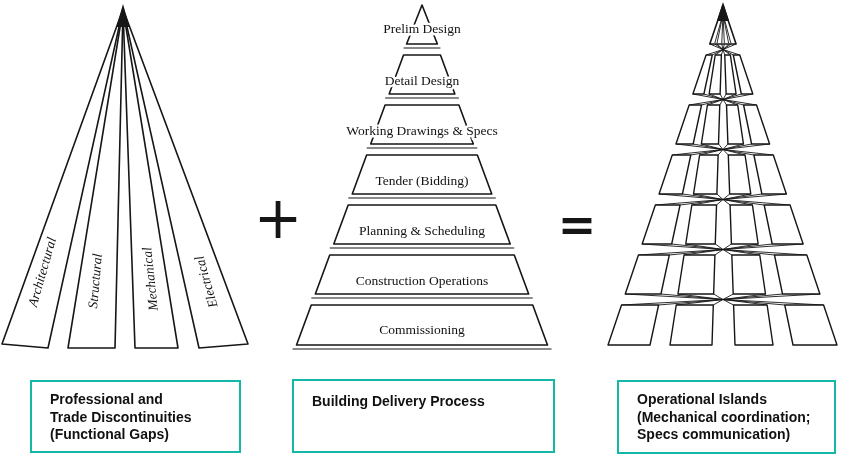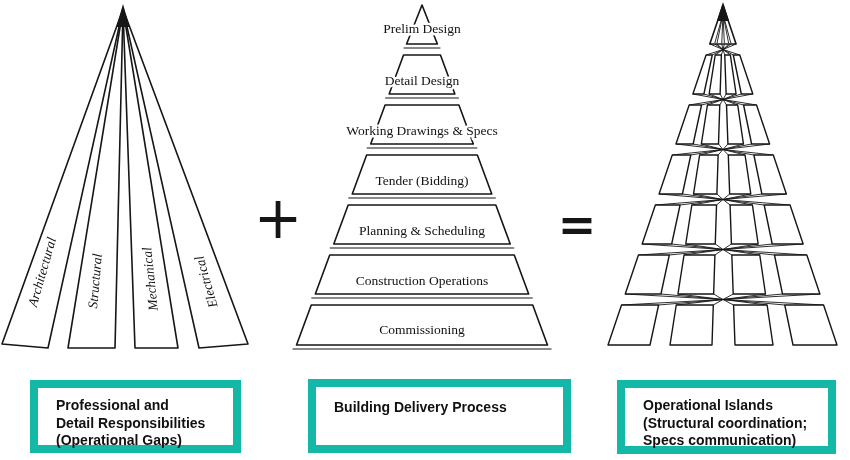--- a/index.html
+++ b/index.html
@@ -17,26 +17,26 @@
   
   .level-label{font:13.5px "Liberation Serif",serif;text-anchor:middle;fill:#111;
                paint-order:stroke;stroke:#ffffff;stroke-width:5px;stroke-linejoin:round;}
   .blade-label{font:italic 13.5px "Liberation Serif",serif;text-anchor:middle;fill:#111;
                dominant-baseline:central;paint-order:stroke;stroke:#ffffff;stroke-width:4px;
                stroke-linejoin:round;}
   .op-sign{font:58px "DejaVu Sans",sans-serif;text-anchor:middle;fill:#161616;}
   .op-sign.eq{font:bold 46px "DejaVu Sans",sans-serif;}
 
   
-  .caption-box{position:absolute;border:8px solid #14b8a6;background:#fff;box-sizing:border-box;
+  .caption-box{position:absolute;border:2px solid #14b8a6;background:#fff;box-sizing:border-box;
                color:#111;font-weight:bold;font-size:14px;line-height:17.5px;
                padding:9px 6px 6px 18px;}
   .caption-box span{display:block;white-space:nowrap;}
   #cap-left{left:30px;top:380px;width:211px;height:73px;}
-  #cap-mid{left:308px;top:379px;width:263px;height:74px;padding-top:12px;}
+  #cap-mid{left:292px;top:379px;width:263px;height:74px;padding-top:12px;}
   #cap-right{left:617px;top:380px;width:219px;height:74px;}
 </style>
 </head>
 <body>
 
 <div class="stage">
   <svg width="850" height="460" viewBox="0 0 850 460">
 
     <g>
       <g id="fanShapes">
@@ -211,24 +211,24 @@
           <polygon points="621.5294117647059,305 658.5882352941177,305 650,345 608,345" class="boxshape"></polygon>
           <polygon points="676.2352941176471,305 713.2941176470588,305 712,345 670,345" class="boxshape"></polygon>
           <polygon points="733.5882352941177,305 767.1176470588235,305 773,345 735,345" class="boxshape"></polygon>
           <polygon points="784.7647058823529,305 823.5882352941177,305 837,345 793,345" class="boxshape"></polygon>
         </g>
     </g>
   </svg>
 
   <div class="caption-box" id="cap-left">
     <span>Professional and</span>
-    <span>Detail Responsibilities</span>
-    <span>(Operational Gaps)</span>
+    <span>Trade Discontinuities</span>
+    <span>(Functional Gaps)</span>
   </div>
   <div class="caption-box" id="cap-mid">
     <span>Building Delivery Process</span>
   </div>
   <div class="caption-box" id="cap-right">
     <span>Operational Islands</span>
-    <span>(Structural coordination;</span>
+    <span>(Mechanical coordination;</span>
     <span>Specs communication)</span>
   </div>
 </div>
 
 </body></html>

